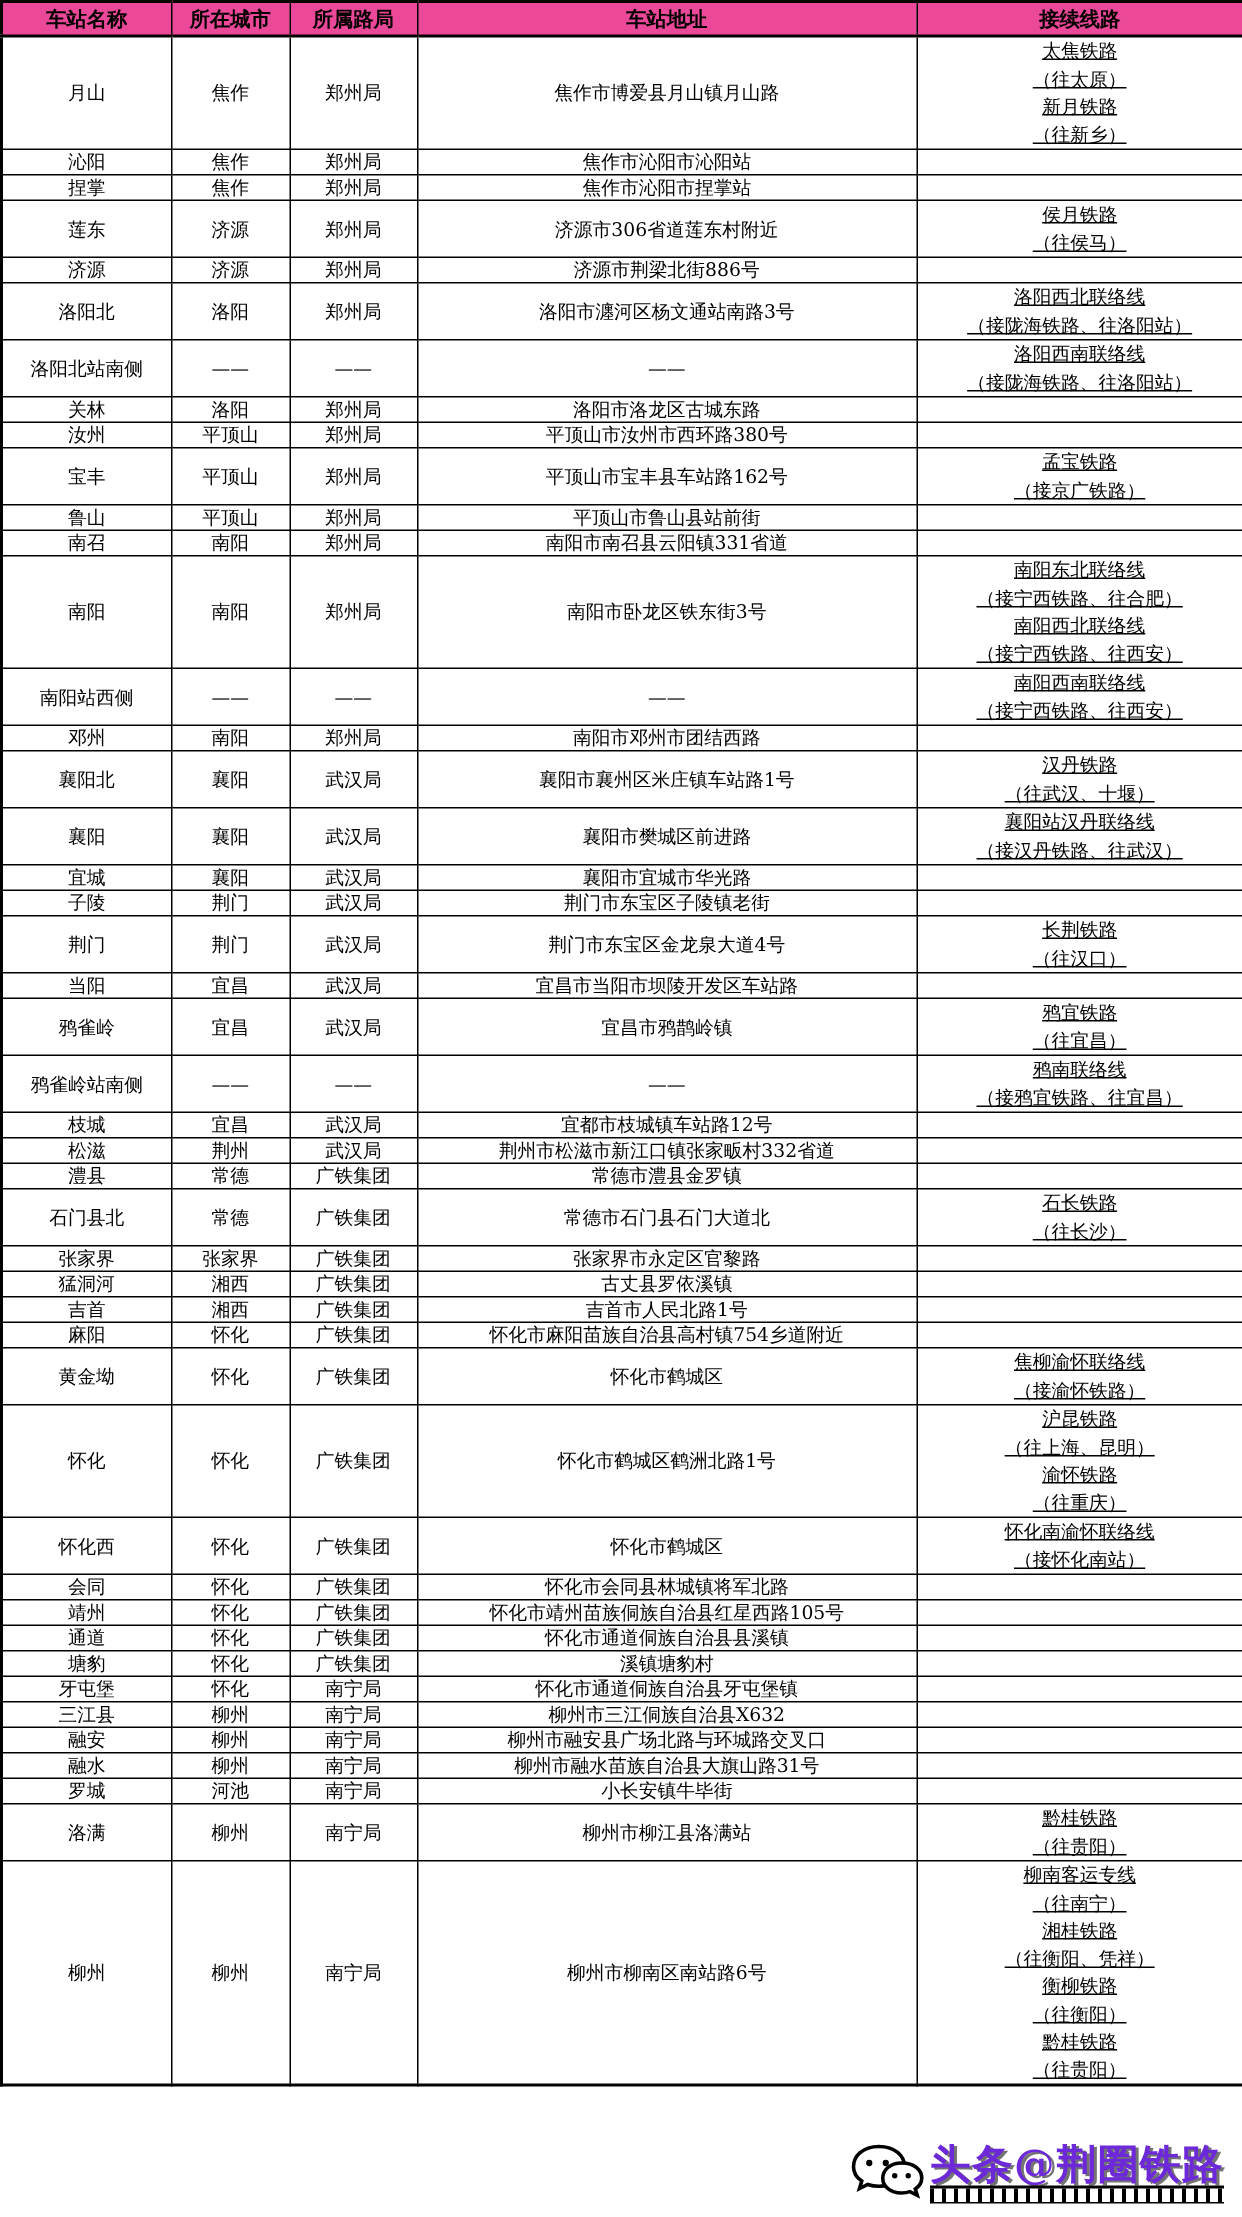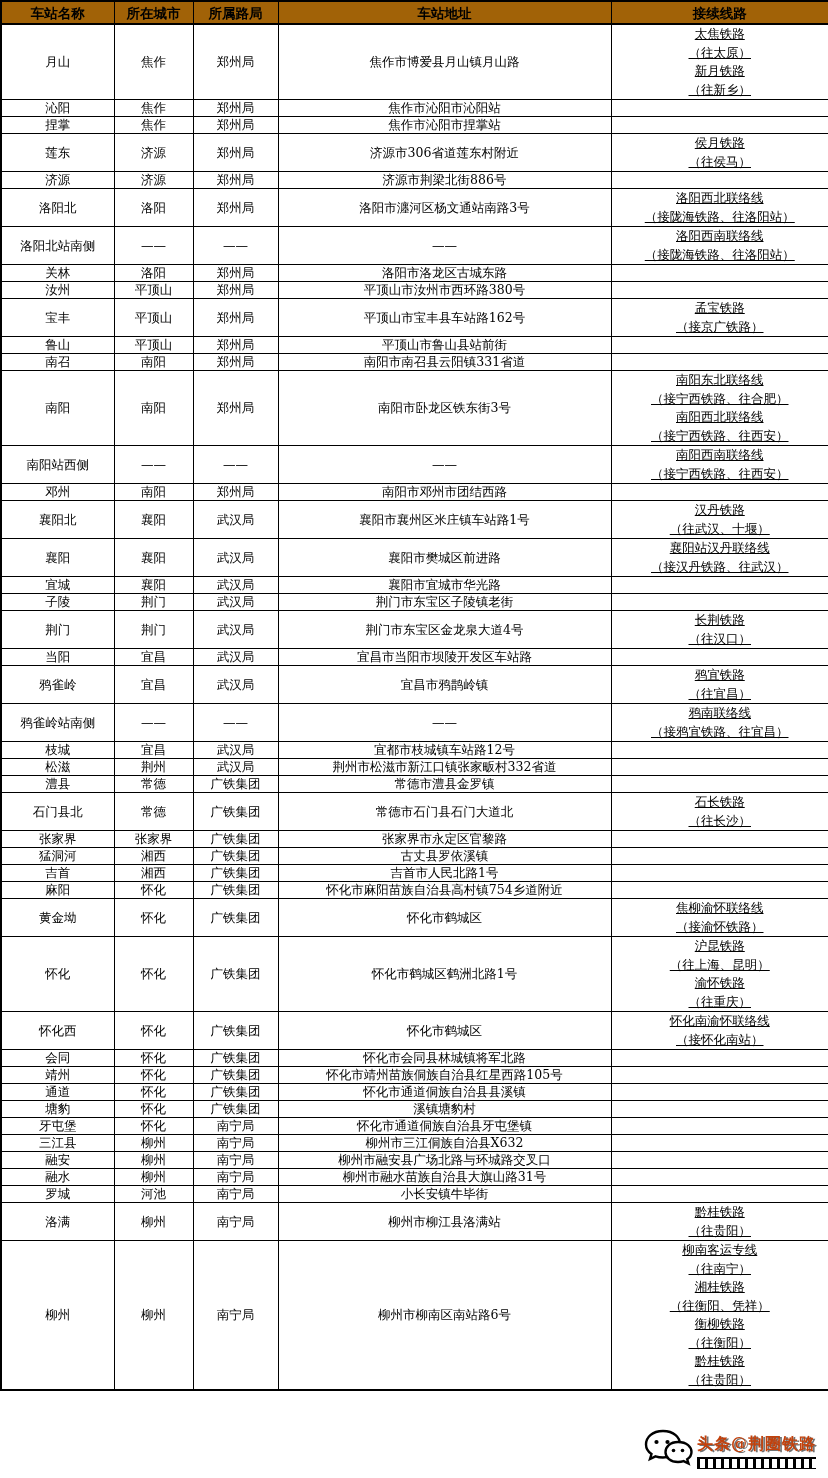--- a/index.html
+++ b/index.html
@@ -27,44 +27,44 @@
     line-height:16px;
     padding:0 2px;
     word-break:break-all;
   }
   .station-table thead th{
     font-weight:700;
     font-size:13.5px;
     height:21px;
     border-top:2px solid #000;
     border-bottom:2px solid #000;
-    background:#a16207;
+    background:#ec4899;
   }
   .station-table tbody tr{height:17px;}
   .station-table td.lines{
     white-space:pre-line;
     line-height:18.5px;
     text-decoration:underline;
   }
   .station-table td.addr{padding:0 14px;}
   .watermark{
     position:absolute;
     right:12px;
     bottom:6px;
     display:flex;
     align-items:center;
     gap:2px;
   }
   .wm-icon{display:block;flex:0 0 auto;}
   .wm-body{display:flex;flex-direction:column;align-items:stretch;}
   .wm-text{
-    font-size:16px;
+    font-size:27px;
     font-weight:700;
     letter-spacing:1px;
-    color:#c2410c;
+    color:#6d28d9;
     text-shadow:2px 1px 0 rgba(40,40,40,.65);
     white-space:nowrap;
     line-height:24px;
   }
   .wm-track{
     margin-top:1px;
     height:9px;
     border-top:2px solid #000;
     border-bottom:1px solid #000;
     background:repeating-linear-gradient(90deg,#000 0 3px,transparent 3px 8px);

